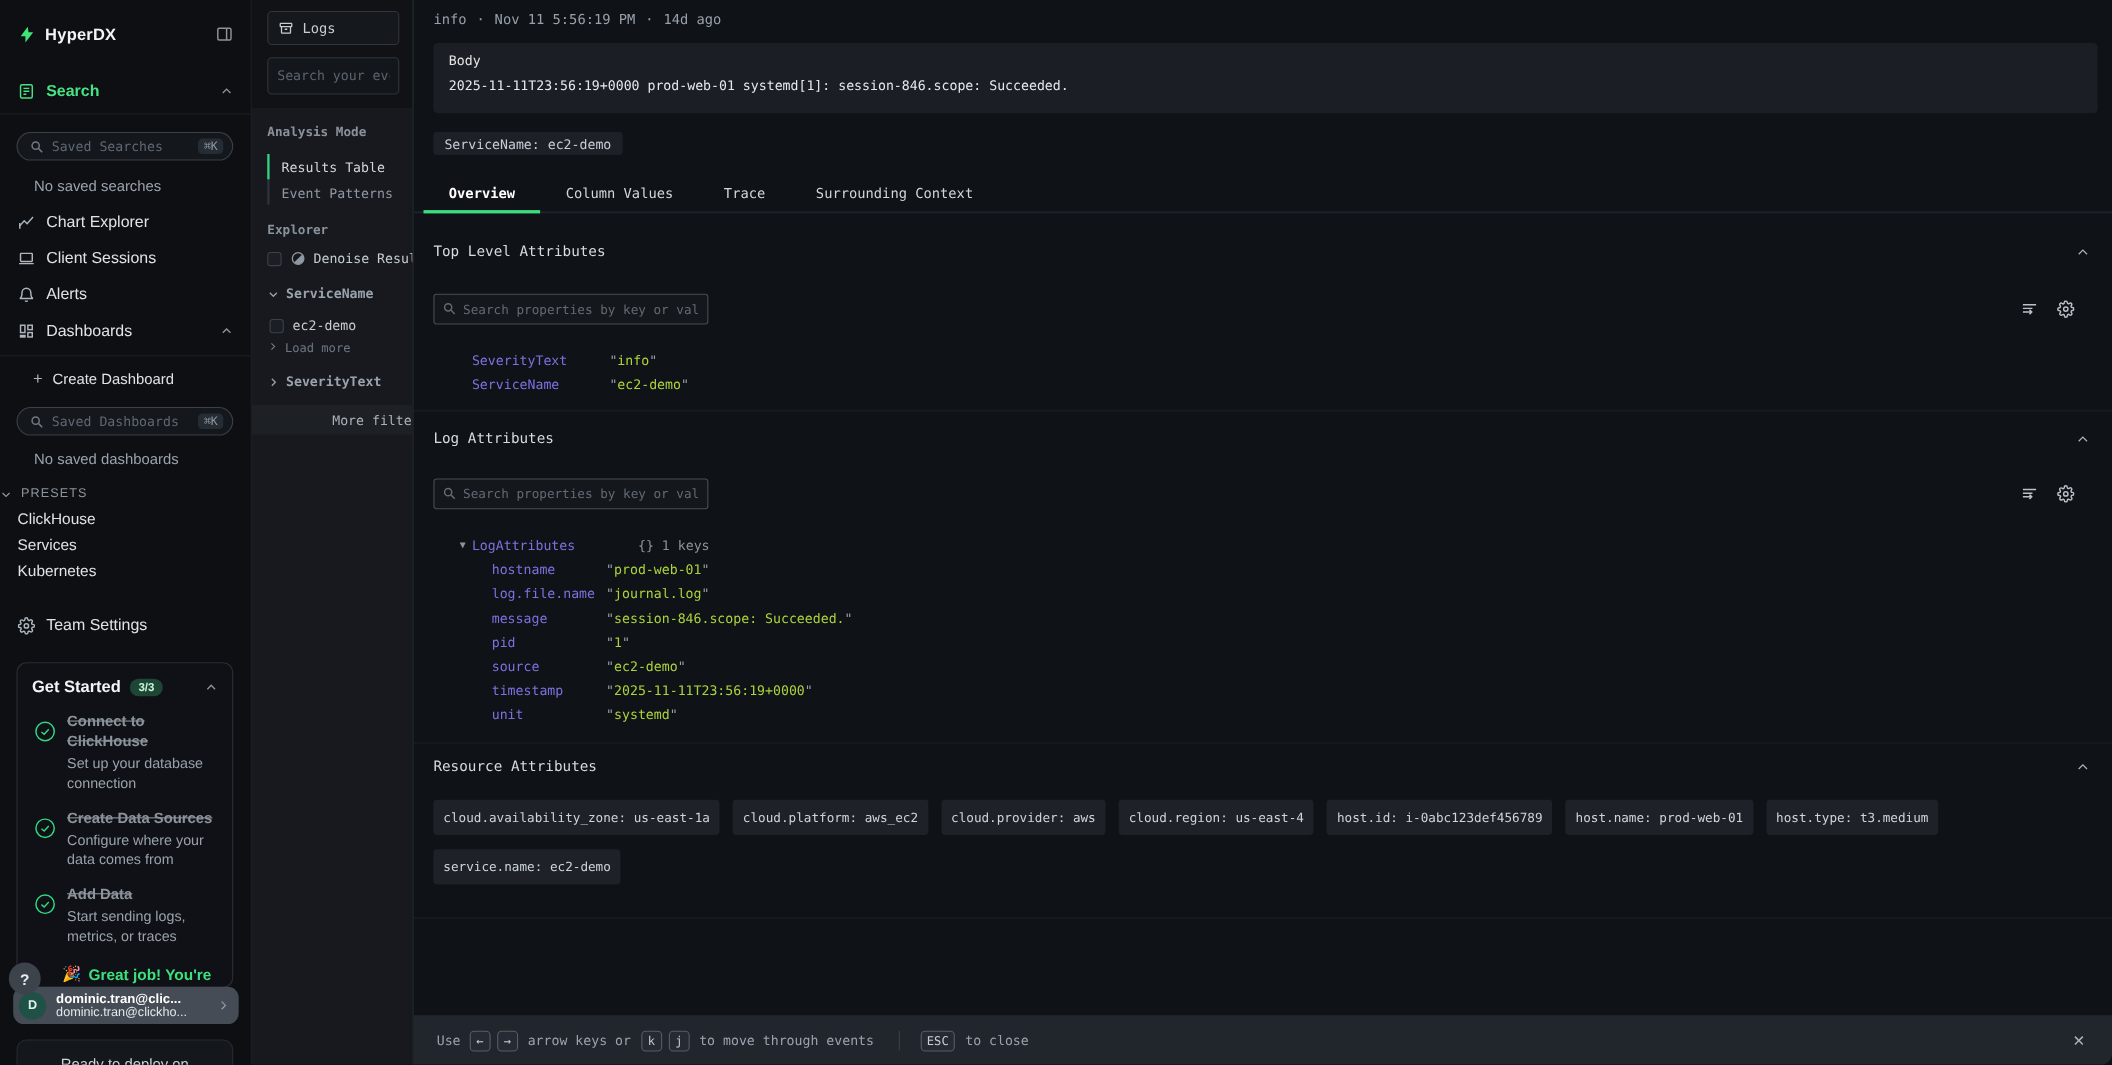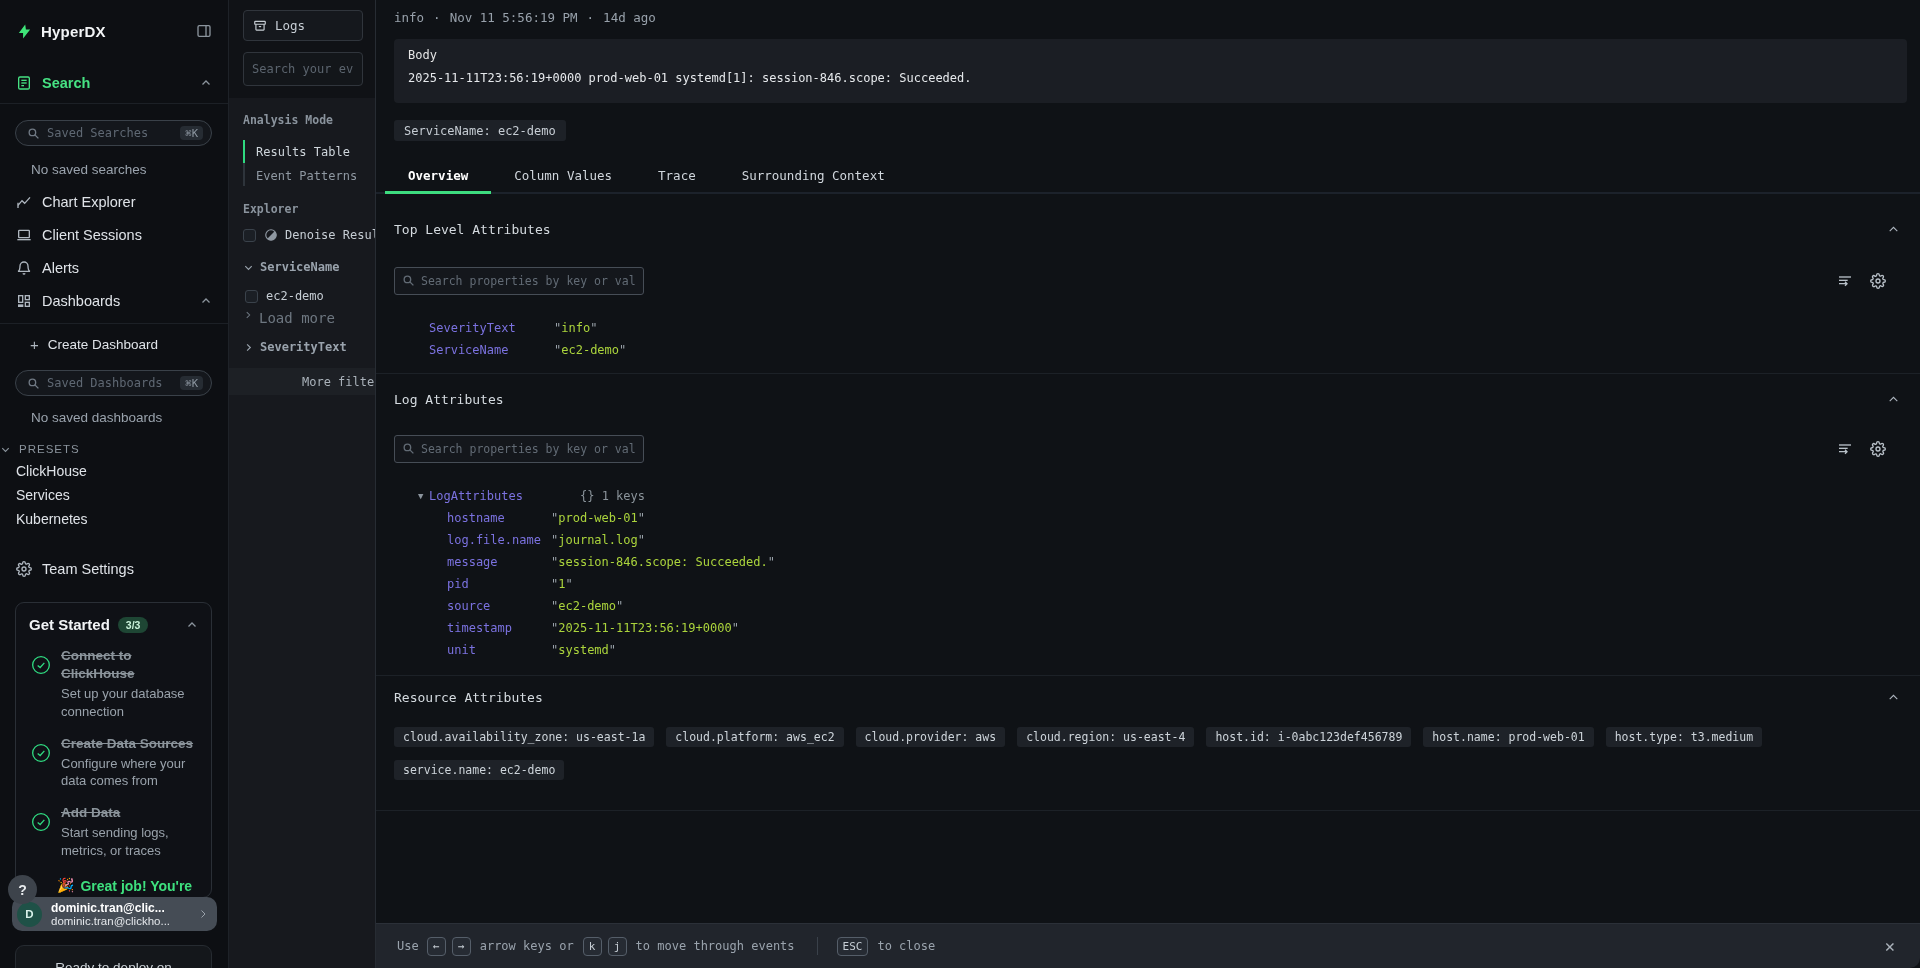--- a/index.html
+++ b/index.html
@@ -111,21 +111,21 @@
   }
   .f-search::placeholder { color:#5b646e; }
   .f-label { position:absolute; left:14px; color:#8a939d; font-weight:bold; font-size:11.5px; }
   .mode-rail { position:absolute; left:14px; top:140px; width:2px; height:46px; background:#2e343b; }
   .mode-rail-active { position:absolute; left:14px; top:140px; width:2px; height:23px; background:#2fd980; }
   .mode-item { position:absolute; left:27px; font-size:12px; white-space:nowrap; cursor:pointer; }
   .check-row { position:absolute; display:flex; align-items:center; cursor:pointer; }
   .checkbox { width:13px; height:13px; border:1px solid #3a424b; border-radius:3px; background:#1b1f25; flex:none; }
   .group-row { position:absolute; left:14px; display:flex; align-items:center; color:#9aa3ad; font-weight:bold; font-size:12px; cursor:pointer; white-space:nowrap; }
   .group-row .gtext { margin-left:6px; }
-  .loadmore { position:absolute; left:14px; display:flex; align-items:flex-start; color:#6e7781; font-size:14px; cursor:pointer; }
+  .loadmore { position:absolute; left:14px; display:flex; align-items:flex-start; color:#6e7781; font-size:11px; cursor:pointer; }
   .morefilters {
     position:absolute; left:0; top:368px; width:146px; height:27px; background:#1d2025;
     display:flex; align-items:center; color:#aab2ba; font-size:12px;
     padding-left:73px; overflow:hidden; white-space:nowrap; cursor:pointer;
   }
 
   
   .detail {
     position:absolute; left:375px; top:0; width:1545px; height:968px;
     background:#0f1216; border-left:1px solid #272c33;
@@ -174,21 +174,21 @@
   .qv { color:#abd43c; cursor:pointer; white-space:nowrap; }
   .qv::before { content:'"'; color:#99a1a9; }
   .qv::after { content:'"'; color:#99a1a9; }
   .tree-root { display:flex; height:22px; align-items:center; font-size:12px; }
   .tree-root .caret { width:11px; color:#8b949d; padding-left:24px; box-sizing:content-box; font-size:9px; cursor:pointer; }
   .tree-root .rk { width:151px; flex:none; color:#7b72e0; cursor:pointer; }
   .tree-root .meta { color:#8b949b; }
 
   .tags { display:flex; flex-wrap:wrap; gap:13px 12px; margin-top:22px; }
   .tag {
-    height:20px; background:#1e2228; border-radius:3px; display:inline-flex; align-items:center;
+    height:32px; background:#1e2228; border-radius:3px; display:inline-flex; align-items:center;
     padding:0 9px; color:#cdd4da; font-size:11.5px; cursor:pointer; white-space:nowrap;
   }
 
   .d-footer {
     position:absolute; left:0; bottom:0; width:100%; height:45px;
     background:#21252c; border-top:1px solid #2b3038; border-radius:0 0 10px 0;
     display:flex; align-items:center; padding-left:21px; color:#9aa3ad; font-size:12px;
   }
   .kbd {
     display:inline-flex; align-items:center; justify-content:center;

